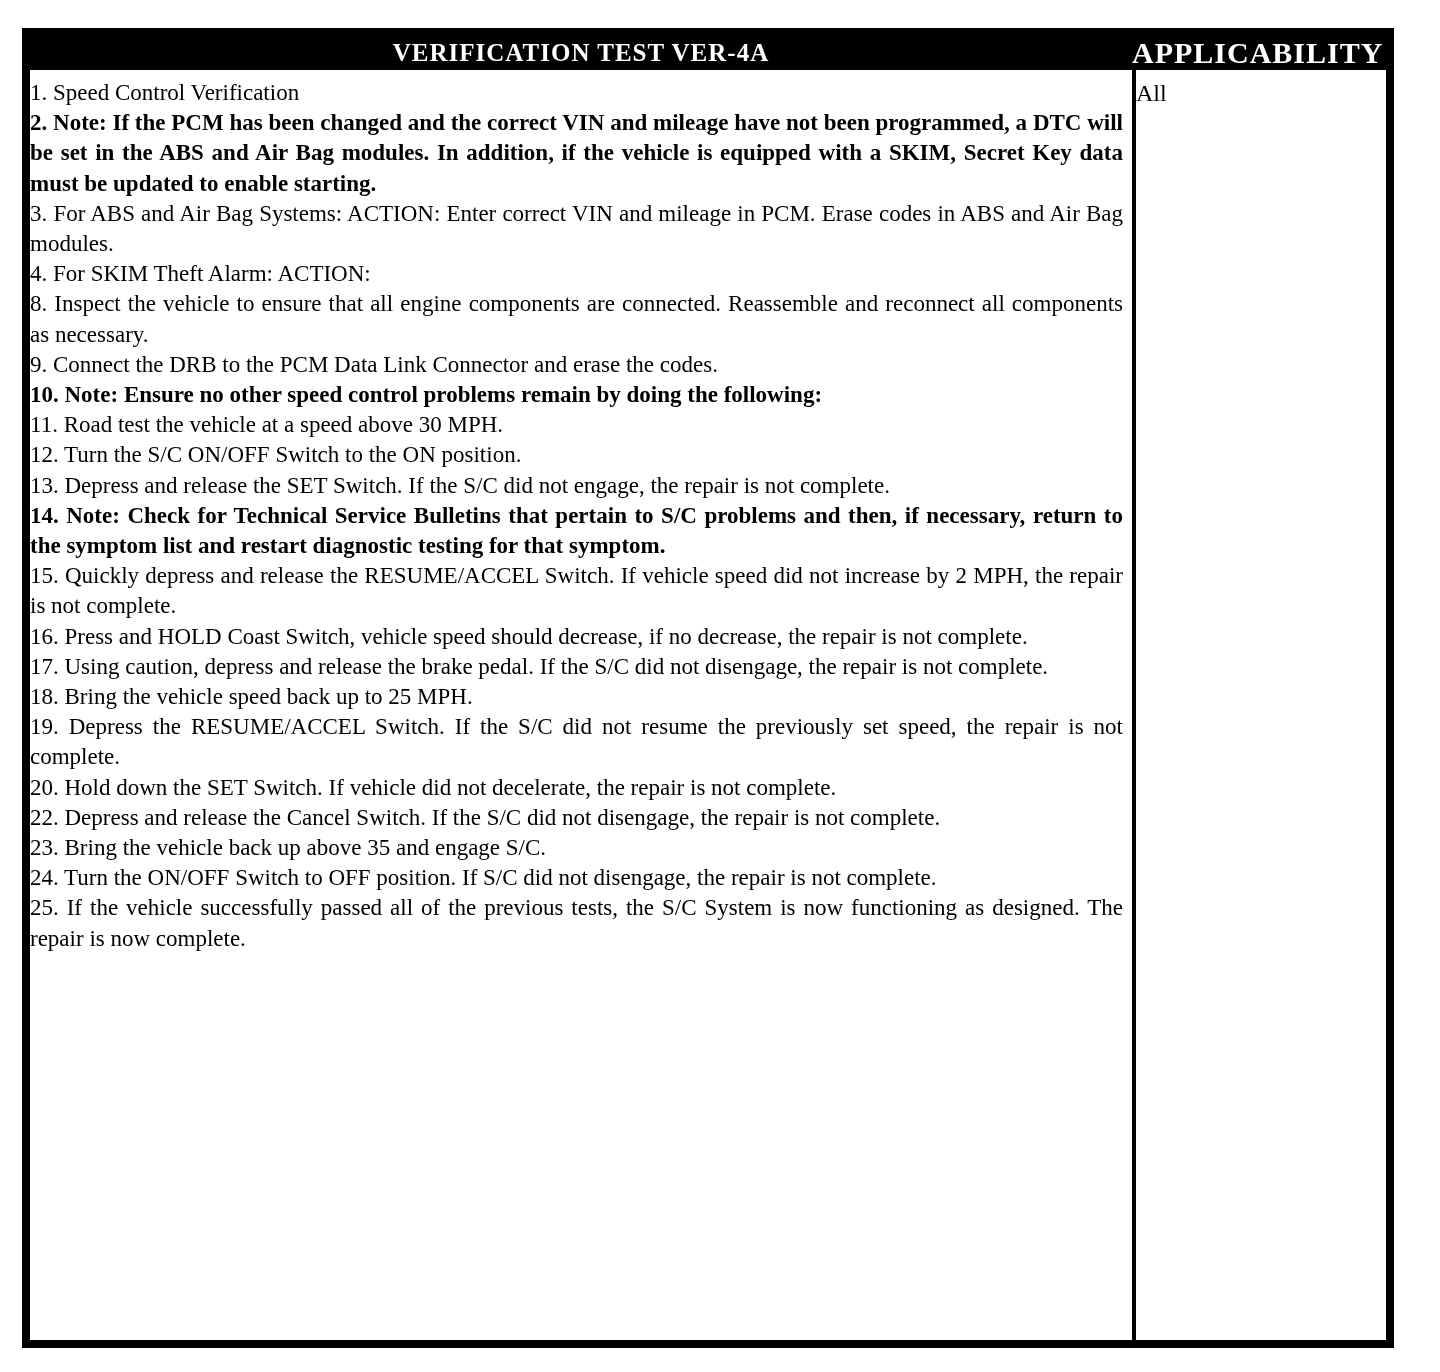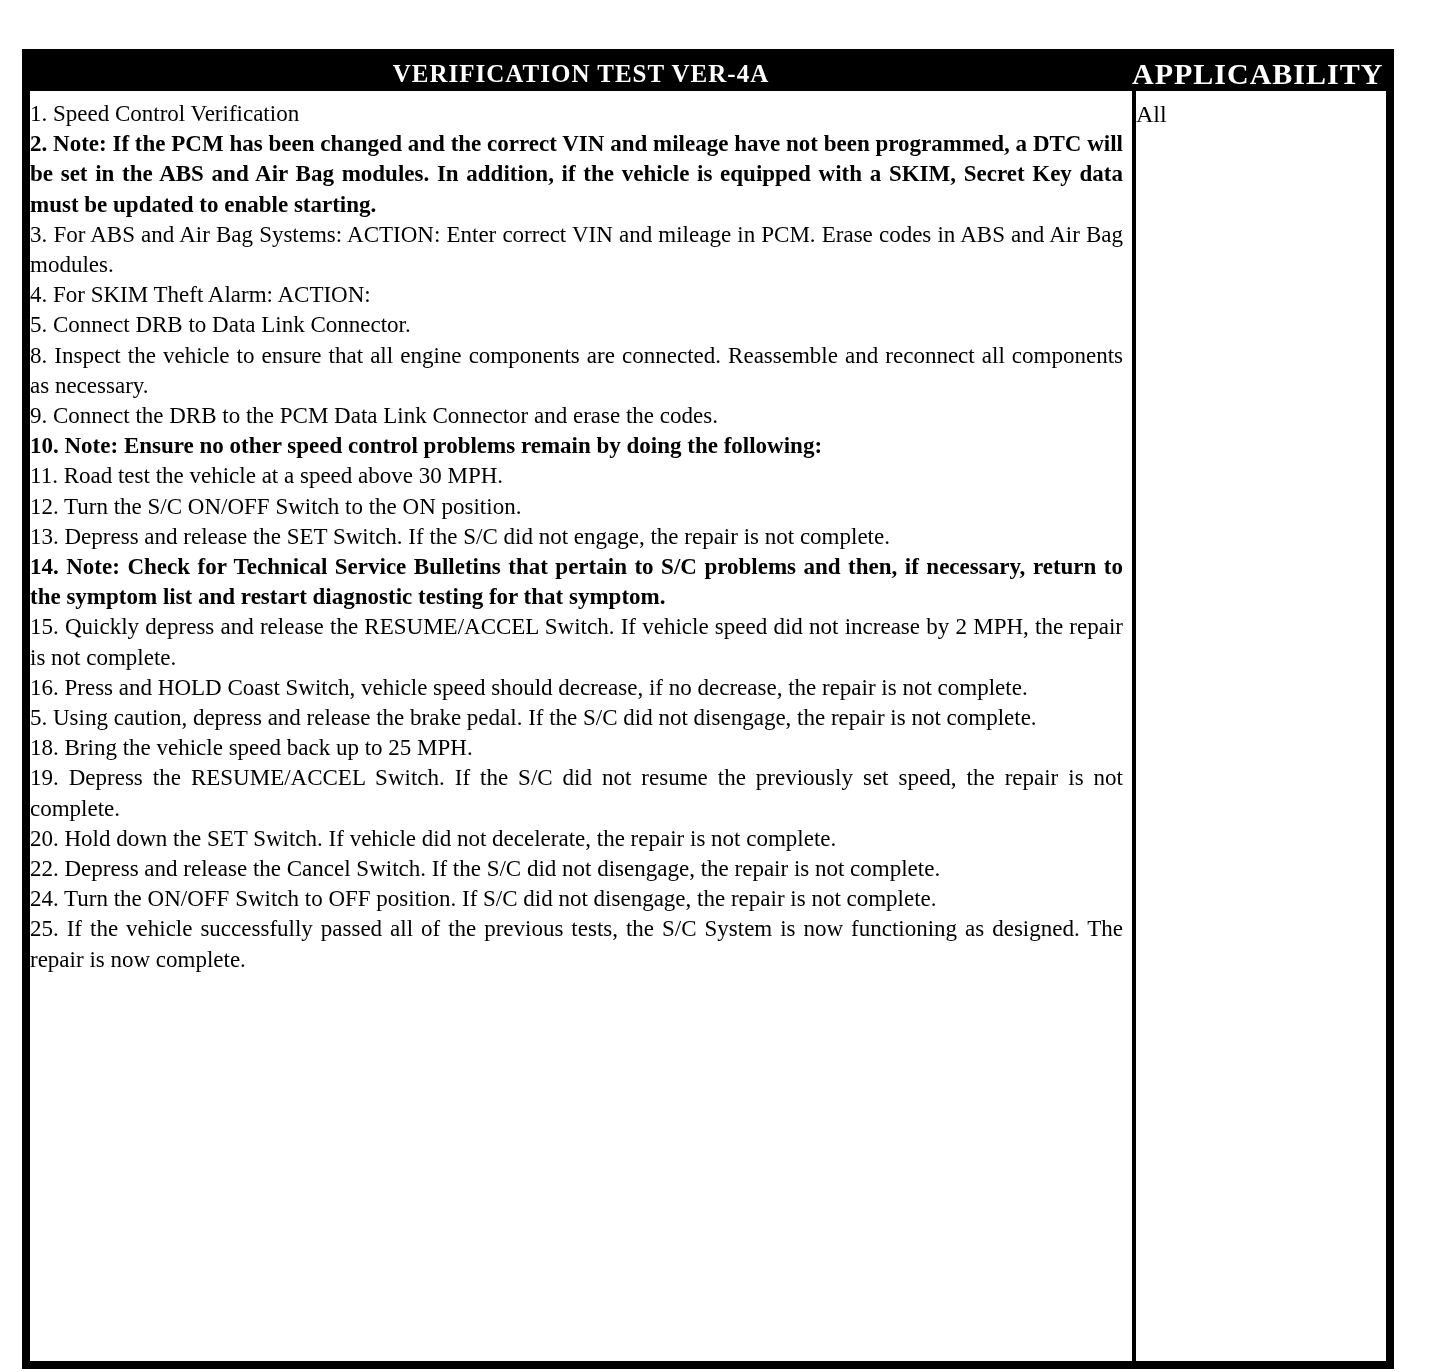--- a/index.html
+++ b/index.html
@@ -10,21 +10,20 @@
     height: 1372px;
     overflow: hidden;
   }
   .page {
     position: relative;
     width: 1440px;
     height: 1100px;
     background: #ffffff;
     font-family: "Liberation Serif", serif;
     color: #000000;
-    margin-top: 21px;
   }
   .ver-table {
     position: absolute;
     left: 22px;
     top: 28px;
     width: 1356px;   
     height: 1304px;  
     border: 8px solid #000000;
     background: #ffffff;
     display: flex;
@@ -104,35 +103,35 @@
       <div class="h-right">APPLICABILITY</div>
     </div>
 
     <div class="ver-body">
       <div class="col-left">
         <div class="steps">
             <p>1. Speed Control Verification</p>
             <p class="bold">2. Note: If the PCM has been changed and the correct VIN and mileage have not been programmed, a DTC will be set in the ABS and Air Bag modules. In addition, if the vehicle is equipped with a SKIM, Secret Key data must be updated to enable starting.</p>
             <p>3. For ABS and Air Bag Systems: ACTION: Enter correct VIN and mileage in PCM. Erase codes in ABS and Air Bag modules.</p>
             <p>4. For SKIM Theft Alarm: ACTION:</p>
-            <p>5. Connect DRB to Data Link Connector.</p>
             <p>8. Inspect the vehicle to ensure that all engine components are connected. Reassemble and reconnect all components as necessary.</p>
             <p>9. Connect the DRB to the PCM Data Link Connector and erase the codes.</p>
             <p class="bold">10. Note: Ensure no other speed control problems remain by doing the following:</p>
             <p>11. Road test the vehicle at a speed above 30 MPH.</p>
             <p>12. Turn the S/C ON/OFF Switch to the ON position.</p>
             <p>13. Depress and release the SET Switch. If the S/C did not engage, the repair is not complete.</p>
             <p class="bold">14. Note: Check for Technical Service Bulletins that pertain to S/C problems and then, if necessary, return to the symptom list and restart diagnostic testing for that symptom.</p>
             <p>15. Quickly depress and release the RESUME/ACCEL Switch. If vehicle speed did not increase by 2 MPH, the repair is not complete.</p>
             <p>16. Press and HOLD Coast Switch, vehicle speed should decrease, if no decrease, the repair is not complete.</p>
-            <p>5. Using caution, depress and release the brake pedal. If the S/C did not disengage, the repair is not complete.</p>
+            <p>17. Using caution, depress and release the brake pedal. If the S/C did not disengage, the repair is not complete.</p>
             <p>18. Bring the vehicle speed back up to 25 MPH.</p>
             <p>19. Depress the RESUME/ACCEL Switch. If the S/C did not resume the previously set speed, the repair is not complete.</p>
             <p>20. Hold down the SET Switch. If vehicle did not decelerate, the repair is not complete.</p>
             <p>22. Depress and release the Cancel Switch. If the S/C did not disengage, the repair is not complete.</p>
+            <p>23. Bring the vehicle back up above 35 and engage S/C.</p>
             <p>24. Turn the ON/OFF Switch to OFF position. If S/C did not disengage, the repair is not complete.</p>
             <p>25. If the vehicle successfully passed all of the previous tests, the S/C System is now functioning as designed. The repair is now complete.</p>
           </div>
       </div>
       <div class="col-divider"></div>
       <div class="col-right">All</div>
     </div>
 
   </div>
 </div>

